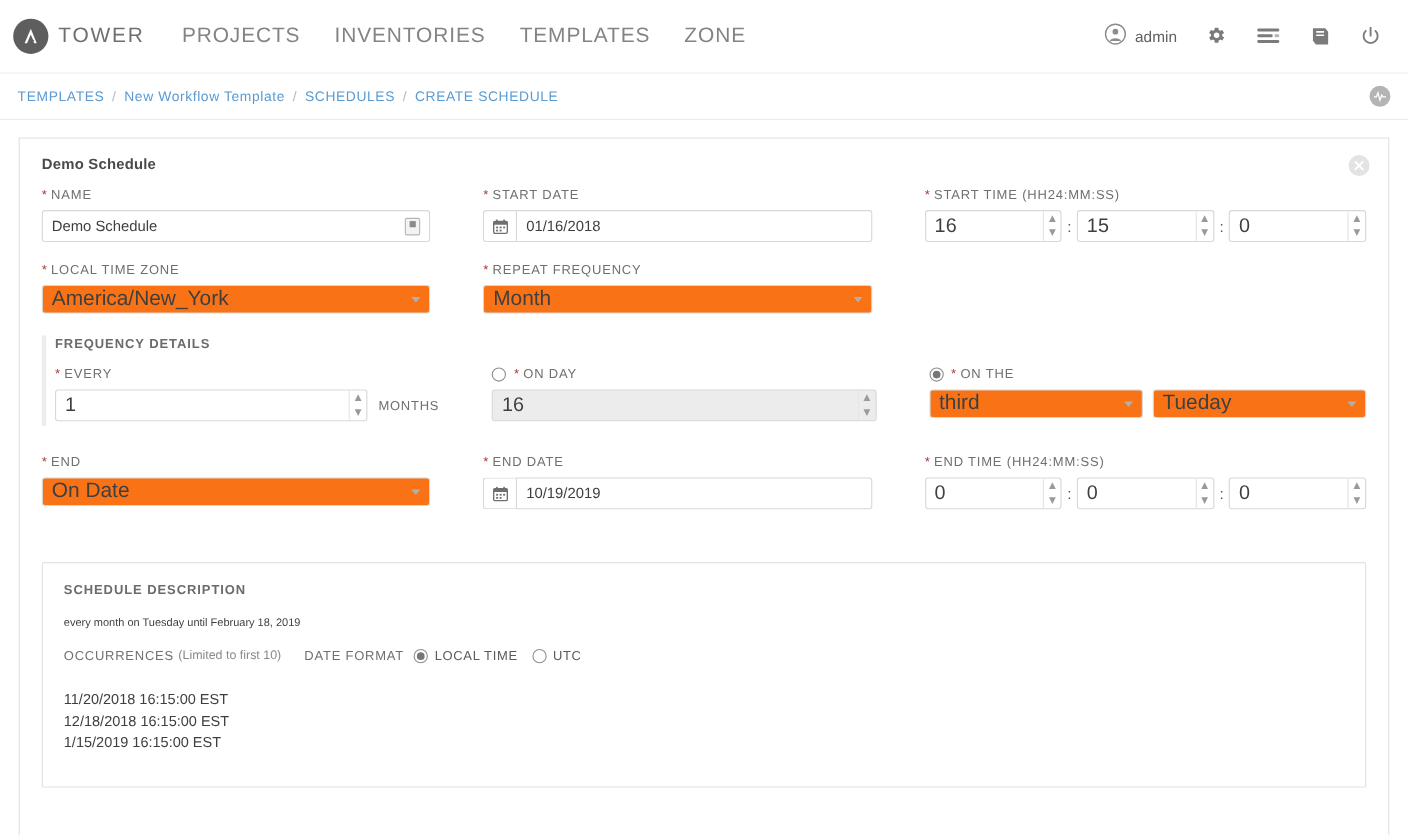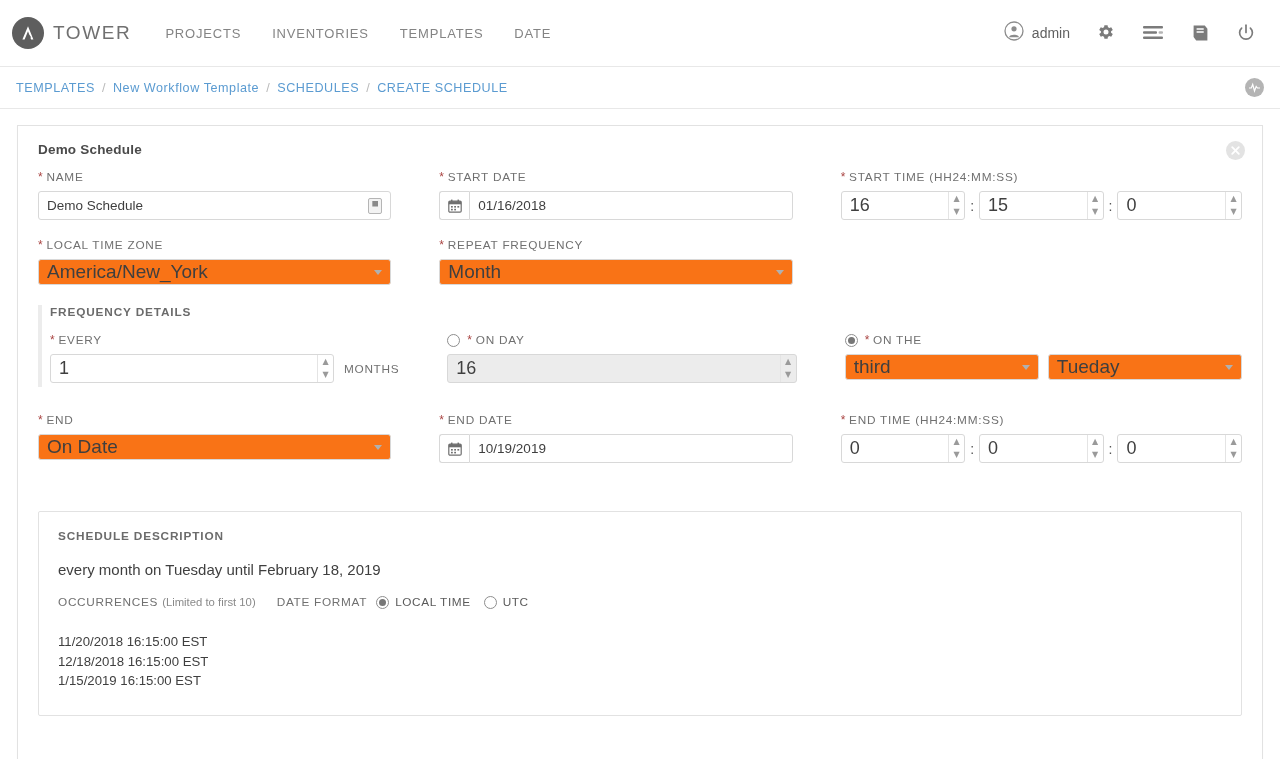--- a/index.html
+++ b/index.html
@@ -24,21 +24,21 @@
     width: 32px; height: 32px; border-radius: 50%;
     background: #5e5e5e;
     display: flex; align-items: center; justify-content: center;
   }
   .brand-logo svg { display: block; }
   .brand-text {
     font-size: 19px; letter-spacing: 1.6px; color: #707070; font-weight: 400;
   }
   .navlinks { display: flex; align-items: center; gap: 31px; }
   .navlink {
-    font-size: 13px; letter-spacing: 0.8px; color: #848484;
+    font-size: 19px; letter-spacing: 0.8px; color: #848484;
     text-decoration: none; cursor: pointer; white-space: nowrap;
   }
   .nav-right { margin-left: auto; display: flex; align-items: center; gap: 26px; padding-right: 8px; }
   .user-chip { display: flex; align-items: center; gap: 8px; cursor: pointer; }
   .user-name { font-size: 14px; color: #606060; }
   .icon-btn { cursor: pointer; display: flex; align-items: center; justify-content: center; }
 
   
   .crumbbar {
     height: 42px;
@@ -195,21 +195,21 @@
 
   
   .desc {
     border: 1px solid #e2e2e2; border-radius: 2px; margin: 10px 20px 0 20px;
     padding: 17px 19px 24px 19px; min-height: 205px; background: #fff;
   }
   .desc-title {
     font-size: 11.8px; font-weight: bold; letter-spacing: 0.85px;
     color: #6b6b6b; text-transform: uppercase; margin-bottom: 18px;
   }
-  .desc-summary { font-size: 15px; color: #3f3f3f; margin-bottom: 17px; }
+  .desc-summary { font-size: 10px; color: #3f3f3f; margin-bottom: 17px; }
   .occ-row { display: flex; align-items: center; gap: 0; margin-bottom: 23px; }
   .occ-lbl { font-size: 11.8px; letter-spacing: 0.7px; color: #707070; text-transform: uppercase; }
   .occ-sub { font-size: 11.3px; color: #8a8a8a; text-transform: none; letter-spacing: 0; margin-left: 4px; }
   .fmt-lbl { font-size: 11.8px; letter-spacing: 0.7px; color: #707070; text-transform: uppercase; margin-left: 21px; margin-right: 9px; }
   .fmt-opt { display: flex; align-items: center; gap: 6px; margin-right: 13px; cursor: pointer; }
   .fmt-opt span.t { font-size: 11.8px; letter-spacing: 0.6px; color: #5a5a5a; text-transform: uppercase; }
   .occ-list { font-size: 13.2px; color: #3f3f3f; line-height: 19.5px; }
 </style>
 </head>
 <body>
@@ -222,21 +222,21 @@
         <path d="M10.0 10.6 L13.2 14.3 L11.6 14.9 L9.2 12.3 Z" fill="#5e5e5e"></path>
       </svg>
     </span>
     <span class="brand-text">TOWER</span>
   </div>
 
   <div class="navlinks">
     <a class="navlink">PROJECTS</a>
     <a class="navlink">INVENTORIES</a>
     <a class="navlink">TEMPLATES</a>
-    <a class="navlink">DATE</a>
+    <a class="navlink">ZONE</a>
   </div>
 
   <div class="nav-right">
     <div class="user-chip">
       <span>
         <svg width="20" height="20" viewBox="0 0 20 20" aria-hidden="true">
           <circle cx="10" cy="10" r="9" fill="none" stroke="#8c8c8c" stroke-width="1.3"></circle>
           <circle cx="10" cy="7.8" r="2.6" fill="#8c8c8c"></circle>
           <path d="M4.9 16.2 C5.8 12.9 14.2 12.9 15.1 16.2 Z" fill="#8c8c8c"></path>
         </svg>

